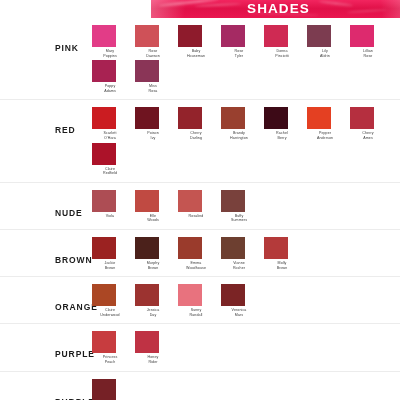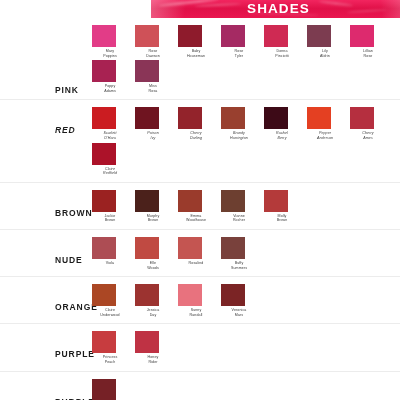--- a/index.html
+++ b/index.html
@@ -130,21 +130,21 @@
   <div class="banner" style="background-color: rgb(232, 19, 79);">
     <span class="banner-streak streak-a"></span>
     <span class="banner-streak streak-b"></span>
     <span class="banner-streak streak-c"></span>
     <span class="banner-streak streak-d"></span>
     <span class="banner-streak streak-e"></span>
     <div class="banner-title">SHADES</div>
   </div>
 
   <div class="rows" id="rows">
-      <div class="cat-row" style="border-bottom-color: rgb(236, 236, 236); align-items: flex-end;">
+      <div class="cat-row" style="border-bottom-color: rgb(236, 236, 236);">
         <div class="cat-label-cell">
           <div class="cat-label">PINK</div>
         </div>
         <div class="swatch-grid">
           <div class="swatch-cell">
             <span class="swatch-chip" style="background-color: rgb(226, 60, 135);"></span>
             <div class="swatch-name">Mary Poppins</div>
           </div>
           <div class="swatch-cell">
             <span class="swatch-chip" style="background-color: rgb(207, 81, 88);"></span>
@@ -173,21 +173,21 @@
           <div class="swatch-cell">
             <span class="swatch-chip" style="background-color: rgb(168, 34, 82);"></span>
             <div class="swatch-name">Poppy Adams</div>
           </div>
           <div class="swatch-cell">
             <span class="swatch-chip" style="background-color: rgb(138, 53, 87);"></span>
             <div class="swatch-name">Miss Rosa</div>
           </div>
         </div>
       </div>
-      <div class="cat-row" style="border-bottom-color: rgb(236, 236, 236); font-style: italic;">
+      <div class="cat-row" style="border-bottom-color: rgb(236, 236, 236);">
         <div class="cat-label-cell">
           <div class="cat-label">RED</div>
         </div>
         <div class="swatch-grid">
           <div class="swatch-cell">
             <span class="swatch-chip" style="background-color: rgb(203, 28, 33);"></span>
             <div class="swatch-name">Scarlett O'Hara</div>
           </div>
           <div class="swatch-cell">
             <span class="swatch-chip" style="background-color: rgb(111, 20, 32);"></span>
@@ -214,20 +214,43 @@
             <div class="swatch-name">Cherry Ames</div>
           </div>
           <div class="swatch-cell">
             <span class="swatch-chip" style="background-color: rgb(172, 18, 41);"></span>
             <div class="swatch-name">Claire Redfield</div>
           </div>
         </div>
       </div>
       <div class="cat-row" style="border-bottom-color: rgb(236, 236, 236);">
         <div class="cat-label-cell">
+          <div class="cat-label">NUDE</div>
+        </div>
+        <div class="swatch-grid">
+          <div class="swatch-cell">
+            <span class="swatch-chip" style="background-color: rgb(173, 77, 84);"></span>
+            <div class="swatch-name">Viola</div>
+          </div>
+          <div class="swatch-cell">
+            <span class="swatch-chip" style="background-color: rgb(192, 74, 66);"></span>
+            <div class="swatch-name">Elle Woods</div>
+          </div>
+          <div class="swatch-cell">
+            <span class="swatch-chip" style="background-color: rgb(196, 85, 81);"></span>
+            <div class="swatch-name">Rosalind</div>
+          </div>
+          <div class="swatch-cell">
+            <span class="swatch-chip" style="background-color: rgb(121, 65, 60);"></span>
+            <div class="swatch-name">Buffy Summers</div>
+          </div>
+        </div>
+      </div>
+      <div class="cat-row" style="border-bottom-color: rgb(236, 236, 236);">
+        <div class="cat-label-cell">
           <div class="cat-label">BROWN</div>
         </div>
         <div class="swatch-grid">
           <div class="swatch-cell">
             <span class="swatch-chip" style="background-color: rgb(155, 34, 33);"></span>
             <div class="swatch-name">Jackie Brown</div>
           </div>
           <div class="swatch-cell">
             <span class="swatch-chip" style="background-color: rgb(75, 33, 27);"></span>
             <div class="swatch-name">Murphy Brown</div>
@@ -241,43 +264,20 @@
             <div class="swatch-name">Vianne Rocher</div>
           </div>
           <div class="swatch-cell">
             <span class="swatch-chip" style="background-color: rgb(180, 58, 58);"></span>
             <div class="swatch-name">Molly Brown</div>
           </div>
         </div>
       </div>
       <div class="cat-row" style="border-bottom-color: rgb(236, 236, 236);">
         <div class="cat-label-cell">
-          <div class="cat-label">NUDE</div>
-        </div>
-        <div class="swatch-grid">
-          <div class="swatch-cell">
-            <span class="swatch-chip" style="background-color: rgb(173, 77, 84);"></span>
-            <div class="swatch-name">Viola</div>
-          </div>
-          <div class="swatch-cell">
-            <span class="swatch-chip" style="background-color: rgb(192, 74, 66);"></span>
-            <div class="swatch-name">Elle Woods</div>
-          </div>
-          <div class="swatch-cell">
-            <span class="swatch-chip" style="background-color: rgb(196, 85, 81);"></span>
-            <div class="swatch-name">Rosalind</div>
-          </div>
-          <div class="swatch-cell">
-            <span class="swatch-chip" style="background-color: rgb(121, 65, 60);"></span>
-            <div class="swatch-name">Buffy Summers</div>
-          </div>
-        </div>
-      </div>
-      <div class="cat-row" style="border-bottom-color: rgb(236, 236, 236);">
-        <div class="cat-label-cell">
           <div class="cat-label">ORANGE</div>
         </div>
         <div class="swatch-grid">
           <div class="swatch-cell">
             <span class="swatch-chip" style="background-color: rgb(171, 71, 36);"></span>
             <div class="swatch-name">Claire Underwood</div>
           </div>
           <div class="swatch-cell">
             <span class="swatch-chip" style="background-color: rgb(156, 51, 48);"></span>
             <div class="swatch-name">Jessica Day</div>

